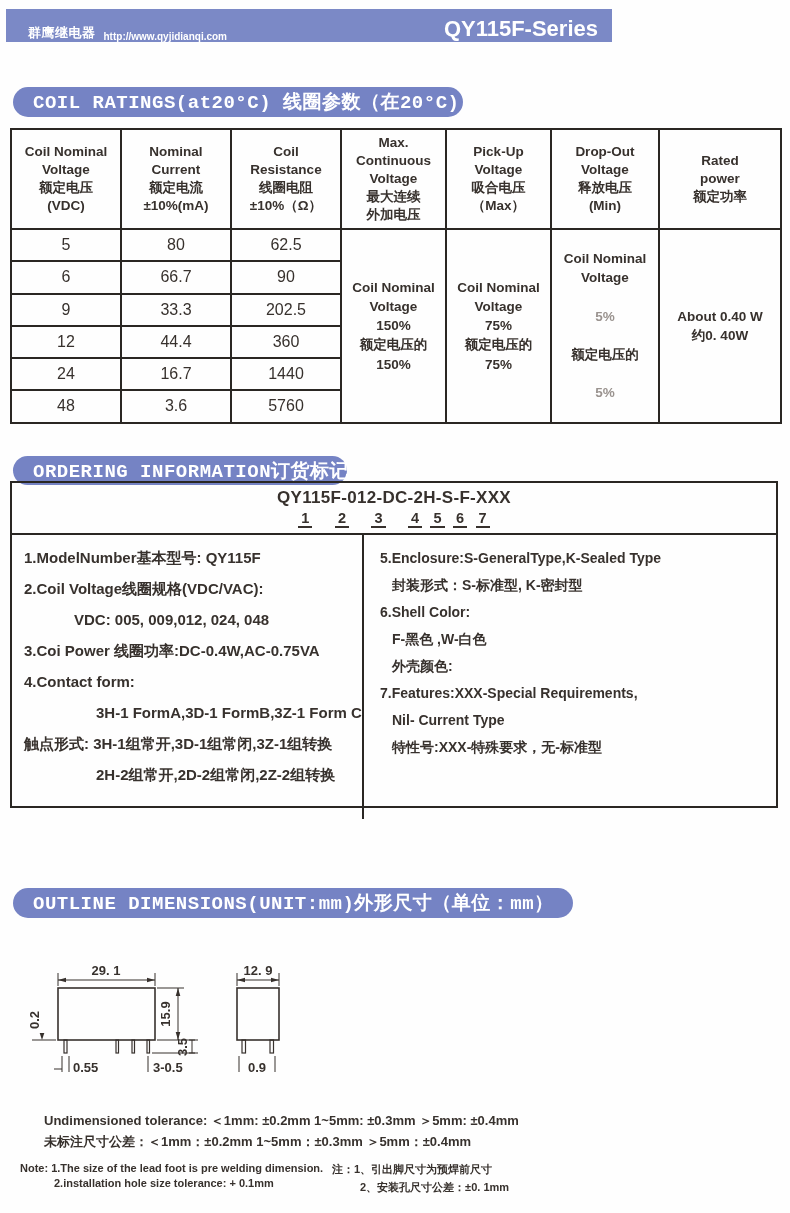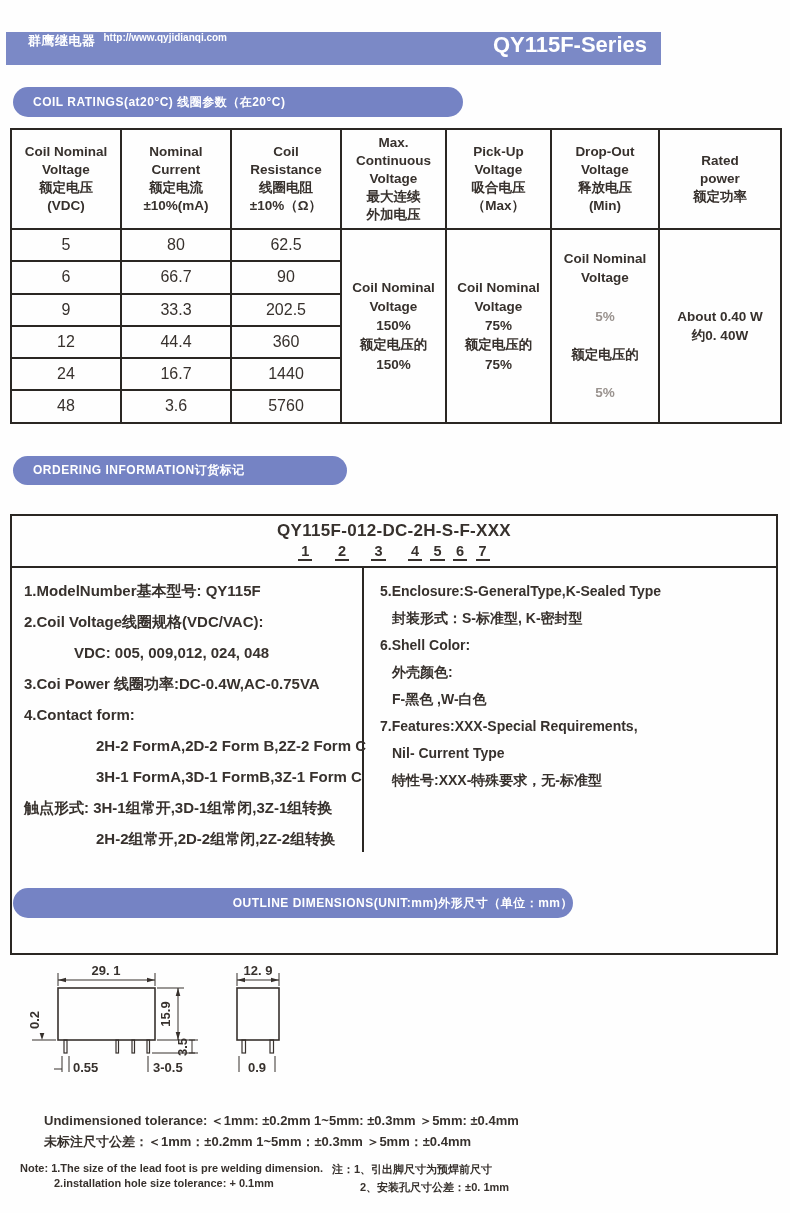--- a/index.html
+++ b/index.html
@@ -1,47 +1,47 @@
 <!DOCTYPE html>
 <html style="--bar: #7b89c6; --pill: #7583c4; --ink: #37312d; --ink_light: #9a938f; --border: #2a2723;"><head>
 <meta charset="utf-8">
 <style>
   * { margin:0; padding:0; box-sizing:border-box; }
   html,body { background:#ffffff; }
   body { font-family:"Liberation Sans","DejaVu Sans",sans-serif; color:var(--ink,#37312d); }
   .page { position:relative; width:790px; height:1213px; background:#fefefe; overflow:hidden; }
 
   
-  .topbar { position:absolute; top:9px; left:6px; width:655px; height:33px;
-            background:var(--bar,#7b89c6); color:#fff; display:flex; align-items:flex-start;margin-top:23px; }
+  .topbar { position:absolute; top:9px; left:6px; width:606px; height:33px;
+            background:var(--bar,#7b89c6); color:#fff; display:flex; align-items:flex-end; }
   .topbar .brand { font-size:13px; font-weight:bold; margin-left:22px; letter-spacing:.5px; }
   .topbar .url   { font-size:10px; font-weight:bold; margin-left:8px; }
   .topbar .series{ margin-left:auto; margin-right:14px; font-size:22px; font-weight:bold; }
 
   
   .pill { position:absolute; background:var(--pill,#7583c4); color:#fff; font-weight:bold;
           border-radius:15px; display:flex; align-items:center; white-space:nowrap; }
-  .pill span { padding-left:20px; font-size:12px; letter-spacing:.5px; }
+  .pill span { padding-left:20px; font-size:19px; letter-spacing:.5px;font-family:Liberation Mono, monospace; }
   .pill-coil    { top:87px;  left:13px; width:450px; height:30px; }
   .pill-order   { top:456px; left:13px; width:334px; height:29px; }
-  .pill-outline { top:888px; left:13px; width:560px; height:30px;justify-content:flex-end; }
+  .pill-outline { top:888px; left:13px; width:560px; height:30px; }
 
   
   table.coil { position:absolute; top:128px; left:10px; width:770px; border-collapse:collapse;
                table-layout:fixed; }
   table.coil th, table.coil td { border:2px solid var(--border,#2a2723); text-align:center;
                vertical-align:middle; }
   table.coil th { height:100px; font-size:13.5px; font-weight:bold; white-space:pre-line; line-height:1.32; }
   table.coil td { height:29px; font-size:16px; font-weight:normal; }
   table.coil td.merge { font-size:13.5px; font-weight:bold; white-space:pre-line; line-height:1.42; }
   table.coil td.merge .pct-dim { display:block; color:var(--ink_light,#9a938f); }
   table.coil td.merge .blk { display:block; white-space:pre-line; }
 
   
-  .orderbox { position:absolute; top:514px; left:10px; width:768px; height:441px;
+  .orderbox { position:absolute; top:481px; left:10px; width:768px; height:327px;
               border:2px solid var(--border,#2a2723); }
   .ob-head { height:52px; border-bottom:2px solid var(--border,#2a2723); text-align:center; }
   .partnum { font-size:17px; font-weight:bold; padding-top:5px; letter-spacing:.3px; }
   .digits { margin-top:1px; }
   .digits .dig { display:inline-block; font-size:14.5px; font-weight:bold;
                  border-bottom:2px solid currentColor; padding:0 3px; line-height:16px; }
   .digits .g18 { margin-right:18px; } .digits .g4 { margin-right:4px; }
   .ob-cols { display:flex; height:284px; }
   .ob-left  { width:352px; border-right:2px solid var(--border,#2a2723); padding:13px 0 0 12px; }
   .ob-right { flex:1; padding:13px 0 0 16px; }
@@ -191,31 +191,30 @@
         <span class="dig">7</span>
       </div>
     </div>
     <div class="ob-cols">
       <div class="ob-left">
         <div class="oline">1.ModelNumber基本型号: QY115F</div>
         <div class="oline">2.Coil Voltage线圈规格(VDC/VAC):</div>
         <div class="oline ind50">VDC: 005, 009,012, 024, 048</div>
         <div class="oline mt4">3.Coi Power 线圈功率:DC-0.4W,AC-0.75VA</div>
         <div class="oline">4.Contact form:</div>
-        <div class="oline ind72">2H-2 FormA,2D-2 Form B,2Z-2 Form C</div>
         <div class="oline ind72">3H-1 FormA,3D-1 FormB,3Z-1 Form C</div>
         <div class="oline">触点形式: 3H-1组常开,3D-1组常闭,3Z-1组转换</div>
         <div class="oline ind72">2H-2组常开,2D-2组常闭,2Z-2组转换</div>
       </div>
       <div class="ob-right">
         <div class="oline-r">5.Enclosure:S-GeneralType,K-Sealed Type</div>
         <div class="oline-r ind12">封装形式：S-标准型, K-密封型</div>
         <div class="oline-r">6.Shell Color:</div>
+        <div class="oline-r ind12">F-黑色 ,W-白色</div>
         <div class="oline-r ind12">外壳颜色:</div>
-        <div class="oline-r ind12">F-黑色 ,W-白色</div>
         <div class="oline-r">7.Features:XXX-Special Requirements,</div>
         <div class="oline-r ind12">Nil- Current Type</div>
         <div class="oline-r ind12">特性号:XXX-特殊要求，无-标准型</div>
       </div>
     </div>
   </div>
 
   <div class="pill pill-outline">
     <span>OUTLINE DIMENSIONS(UNIT:mm)外形尺寸（单位：mm）</span>
   </div>

